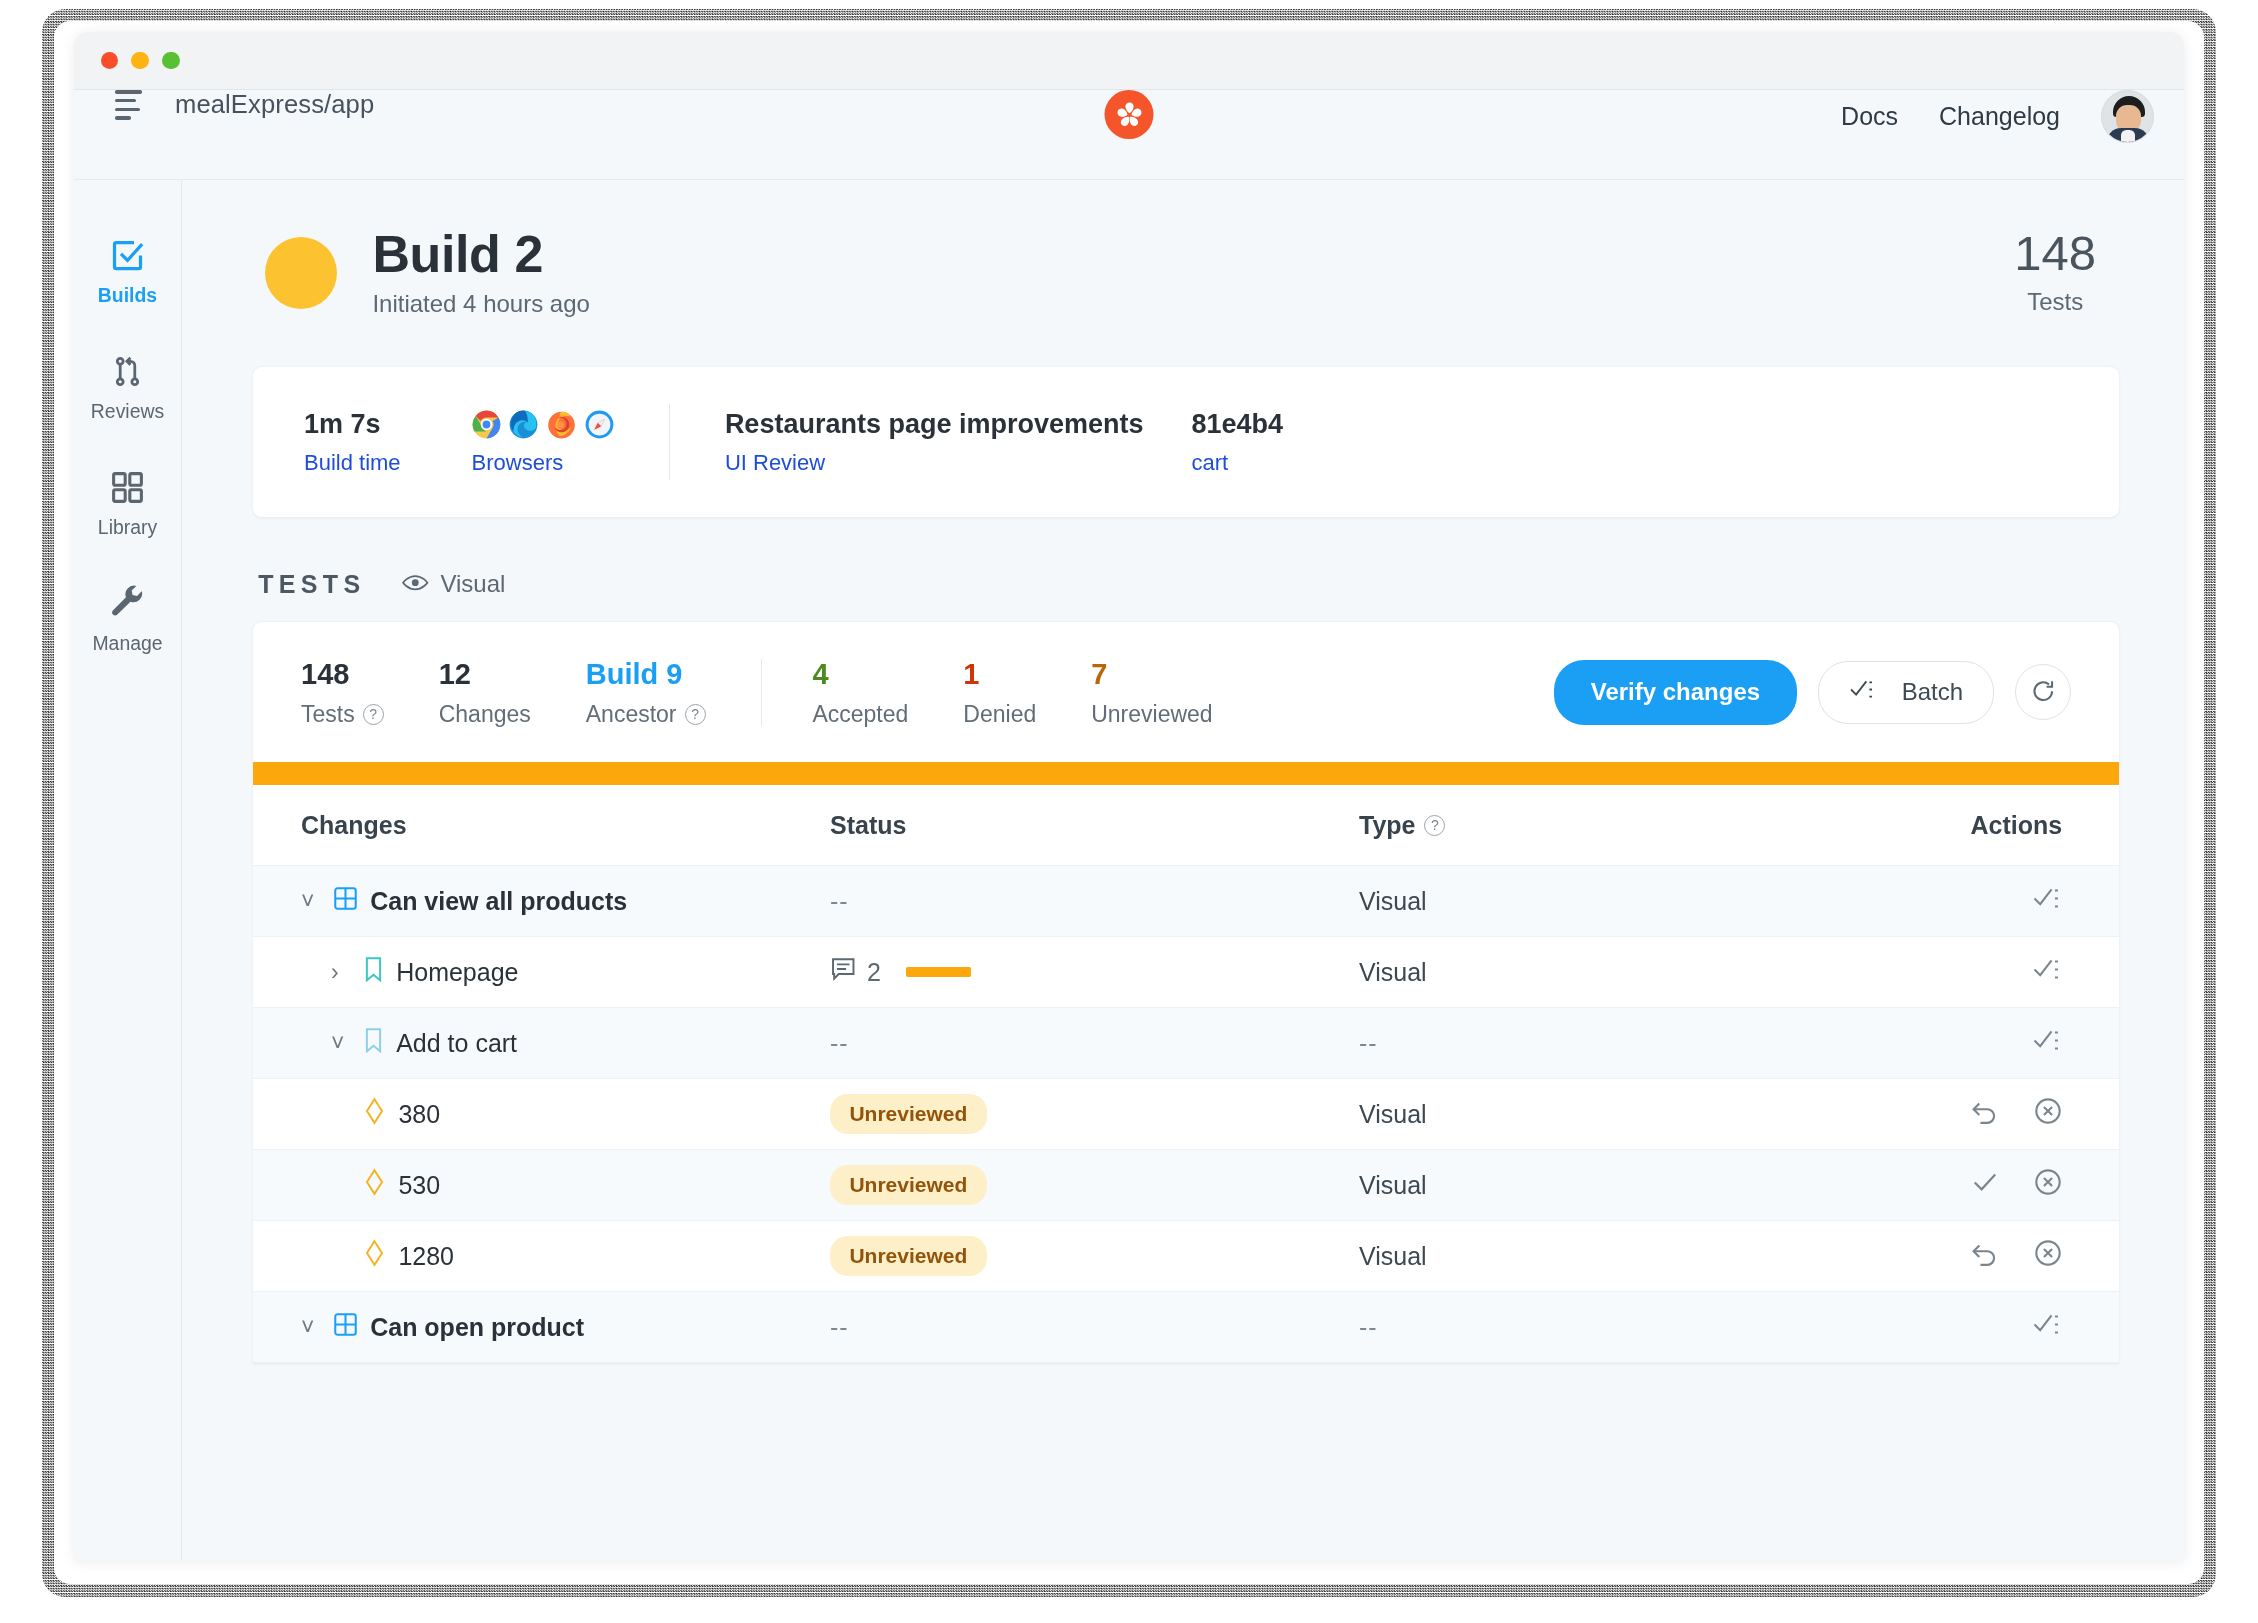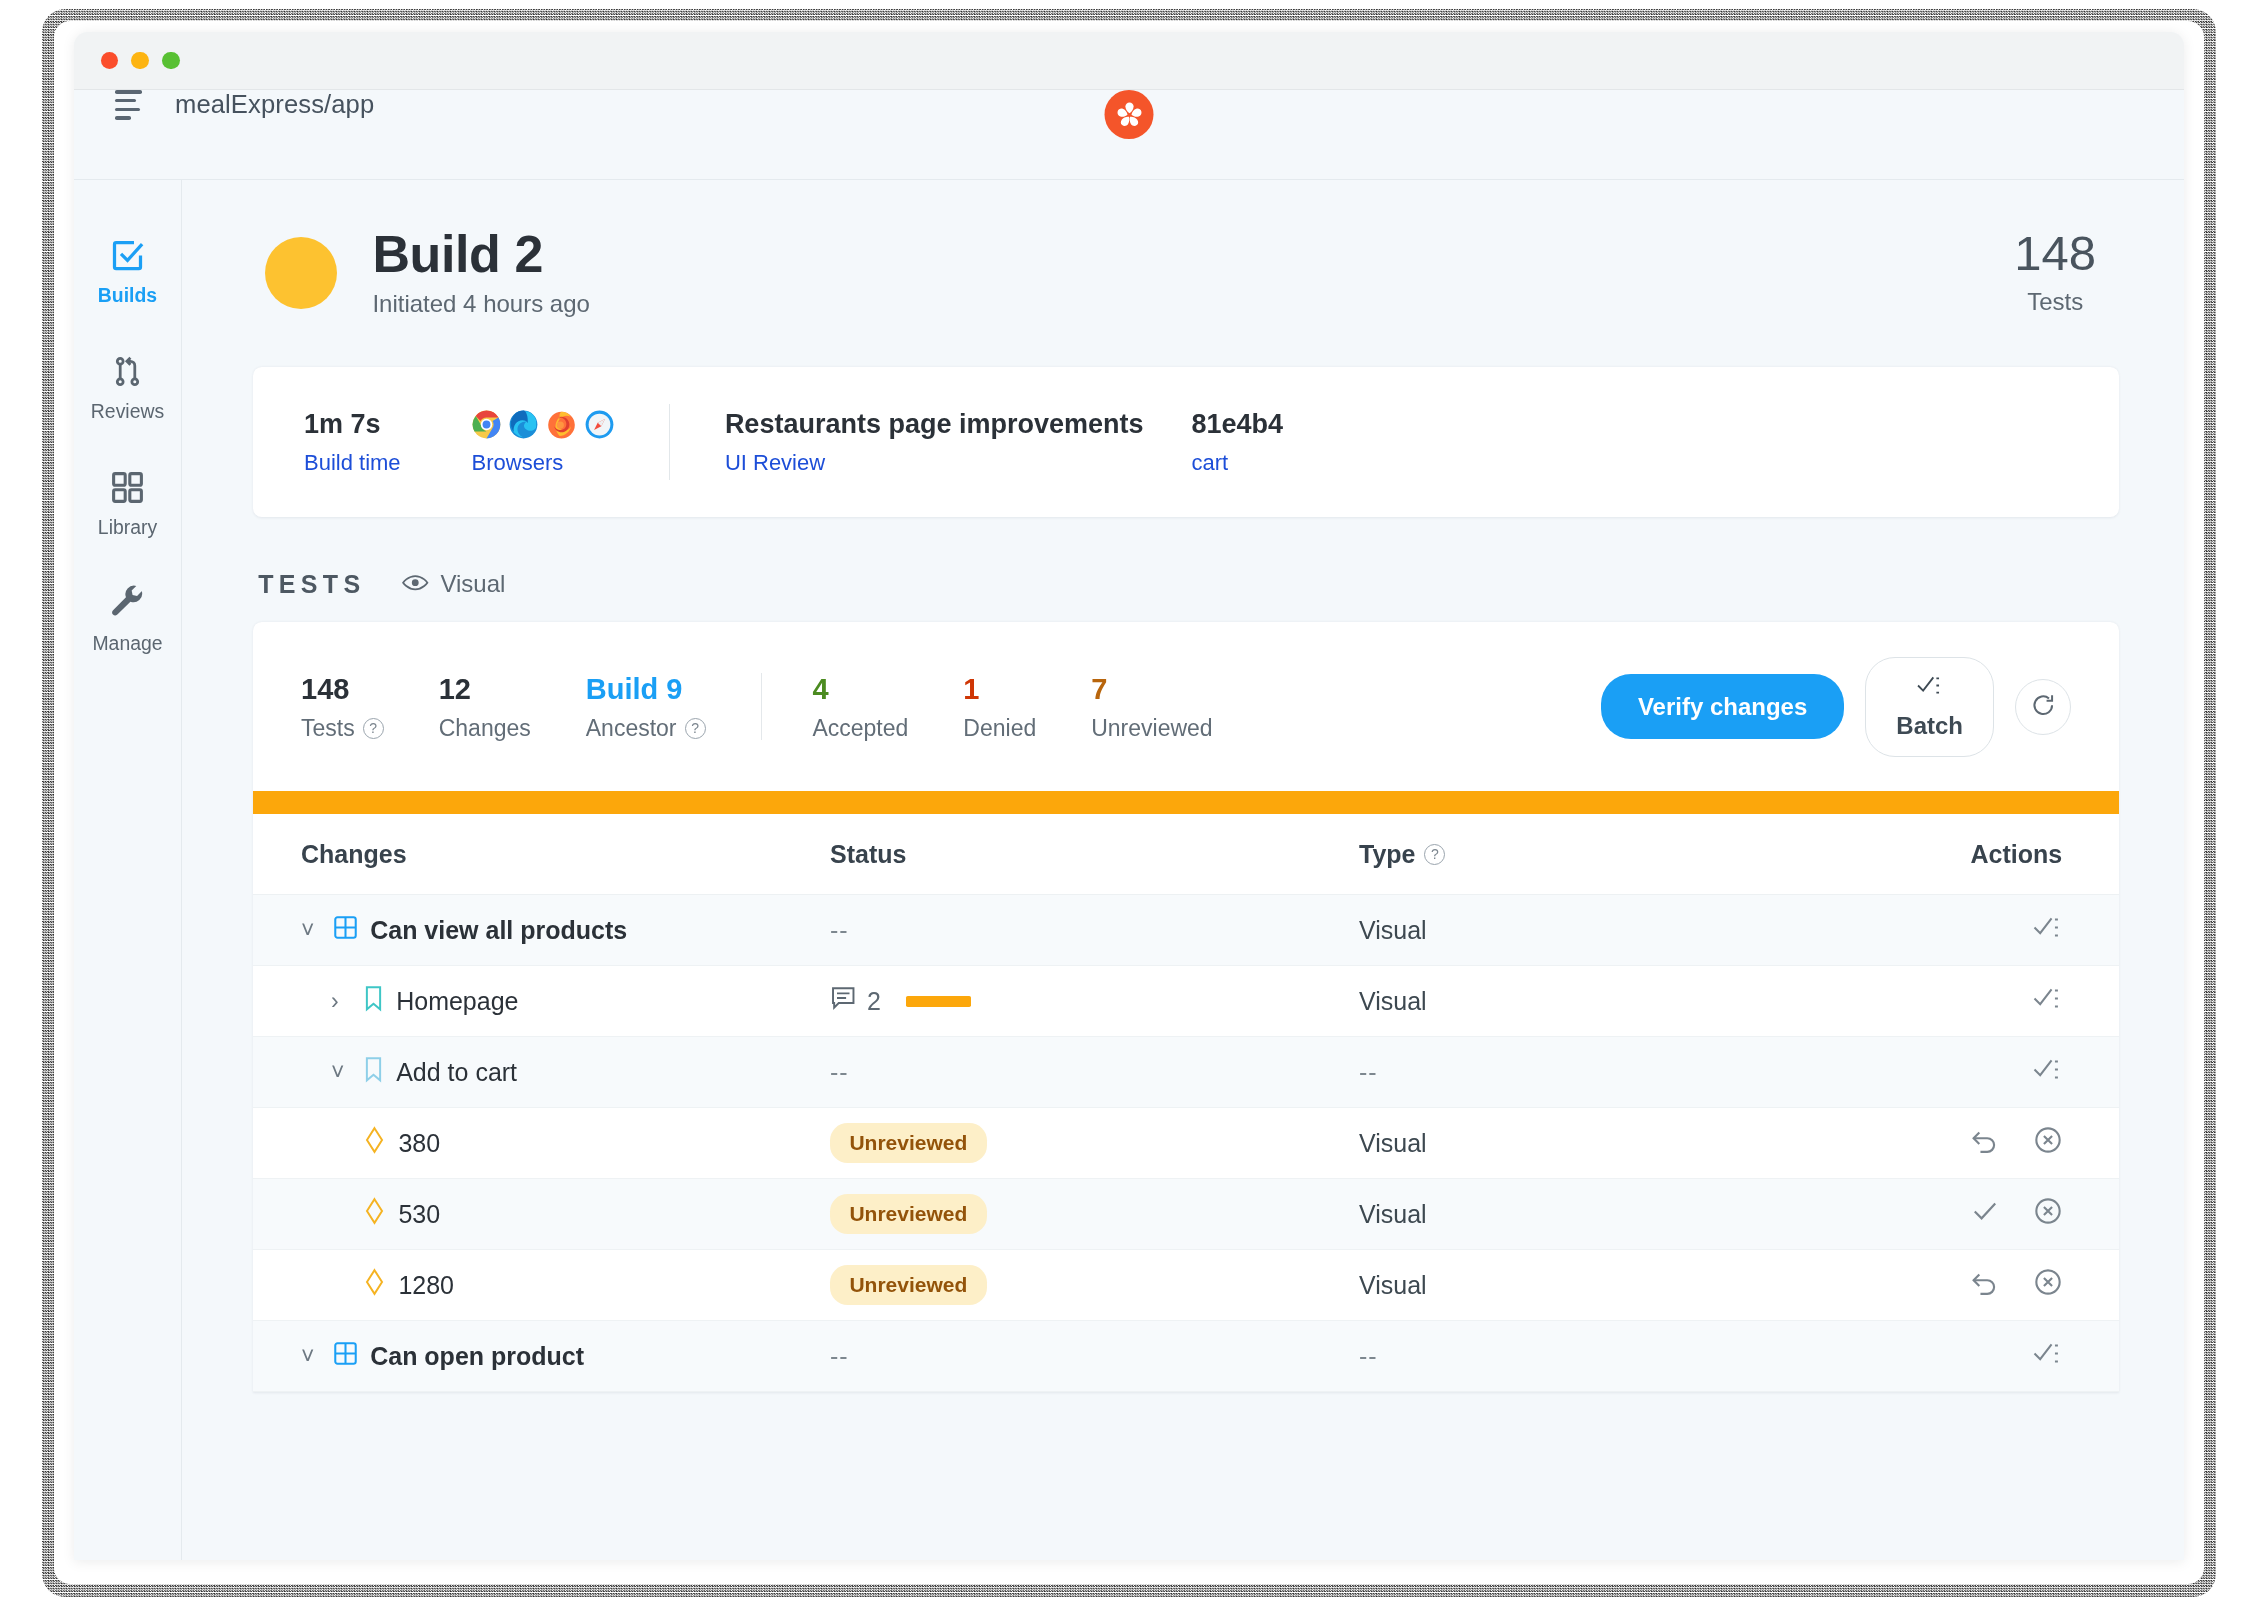--- a/index.html
+++ b/index.html
@@ -174,22 +174,22 @@
   .stat-div { width: 0.9px; height: 67px; background: #e4e8eb; margin: 0 51px 0 0; }
   .qmark { display:inline-block; width:21px; height:21px; border:1.8px solid #9aa4ad; border-radius:50%;
     font-size:14px; line-height:18.5px; text-align:center; color:#7c868f; font-weight: normal;}
   .actions-right { margin-left: auto; display: flex; align-items: center; gap: 21px;}
   .btn-primary {
     background: #1a9ff5; color: #fff; font-size: 24px; font-weight: bold;
     border: none; border-radius: 30px; padding: 18.5px 37px; cursor: pointer;
   }
   .btn-ghost {
     background: #fff; border: 0.9px solid #dde3e7; border-radius: 30px;
-    font-size: 24px; color: #3e4a54; font-weight: bold;
-    padding: 16px 30px; display: flex; align-items: center; gap: 9px; cursor: pointer; flex-direction: column;
+    font-size: 24px; color: #3e4a54; font-weight: normal;
+    padding: 16px 30px; display: flex; align-items: center; gap: 26px; cursor: pointer;
   }
   .btn-round {
     width: 56px; height: 56px; border-radius: 50%;
     border: 0.9px solid #dde3e7; background: #fff;
     display: flex; align-items: center; justify-content: center; cursor: pointer;
   }
 
   .progress-strip { height: 23px; background: #fca70b; margin: 0 0 0 0; }
 
   
@@ -250,20 +250,30 @@
           <g fill="#ffffff">
             <path d="M19 5 c2.6 0 4.6 2 4.6 4.5 0 2.6-2 6-4.6 7.6 -2.6-1.6-4.6-5-4.6-7.6C14.4 7 16.4 5 19 5z"></path>
             <path d="M32.2 14.7c.8 2.5-.6 5.1-3 5.9-2.4.8-6.1-.2-8-2 .5-2.9 2.9-5.9 5.3-6.7 2.4-.8 4.9.4 5.7 2.8z"></path>
             <path d="M27.2 30.3c-2.1 1.6-5 1.1-6.5-1 -1.5-2.1-1.9-5.9-1.1-8.3 2.9-.5 6.4.9 7.9 3 1.5 2.1 1.8 4.7-.3 6.3z"></path>
             <path d="M10.8 30.3c-2.1-1.6-1.8-4.2-.3-6.3 1.5-2.1 5-3.5 7.9-3 .8 2.4.4 6.2-1.1 8.3 -1.5 2.1-4.4 2.6-6.5 1z"></path>
             <path d="M5.8 14.7c.8-2.4 3.3-3.6 5.7-2.8 2.4.8 4.8 3.8 5.3 6.7 -1.9 1.8-5.6 2.8-8 2 -2.4-.8-3.8-3.4-3-5.9z"></path>
           </g>
         </svg>
       </div>
 
+      <div class="appbar-right">
+        <span class="nav-link">Docs</span>
+        <span class="nav-link">Changelog</span>
+        <span class="avatar">
+          <span class="hair"></span>
+            <span class="face"></span>
+            <span class="body"></span>
+            <span class="collar"></span>
+        </span>
+      </div>
     </div>
 
     <div class="body-wrap">
 
       <div class="sidebar">
 
         <div class="side-item active">
           <span class="ico">
             <svg width="39" height="39" viewBox="0 0 24 24" fill="none" stroke="#1a9ff5" stroke-width="2">
               <path d="M20 12v7a1 1 0 0 1-1 1H5a1 1 0 0 1-1-1V5a1 1 0 0 1 1-1h11"></path>

